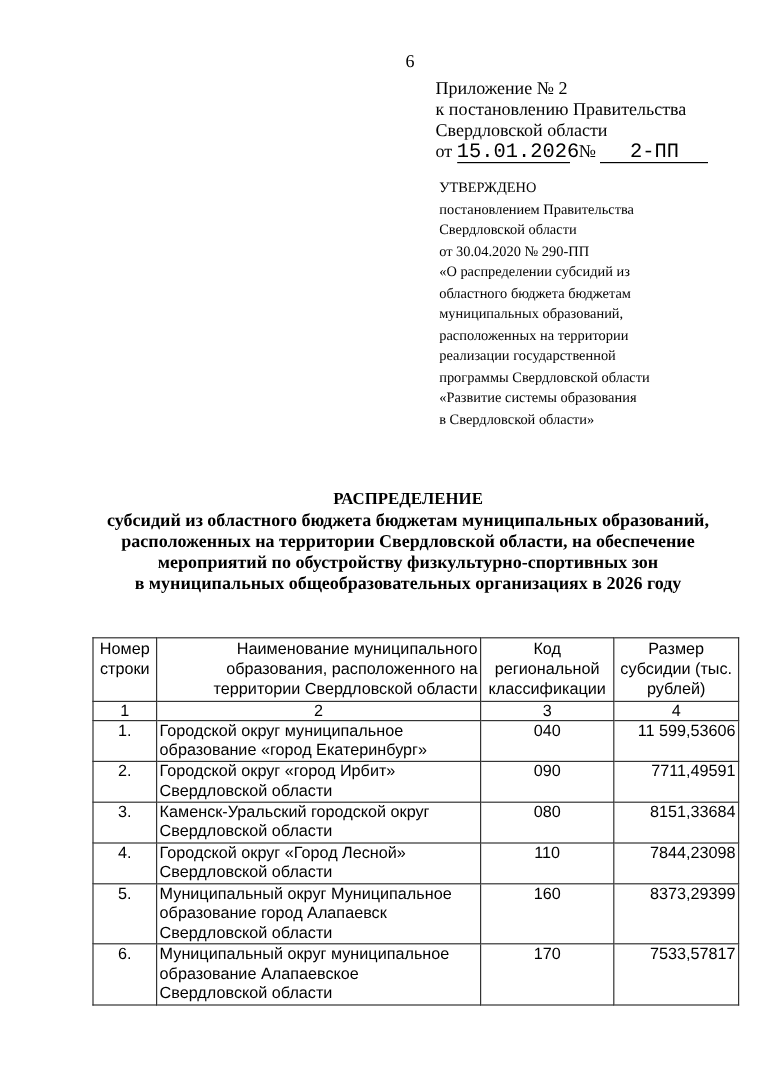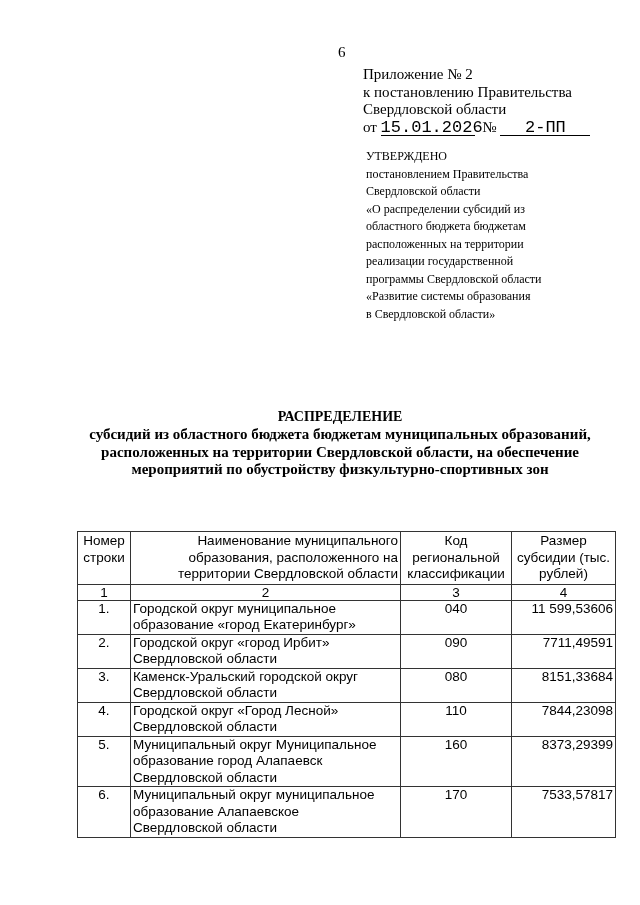--- a/index.html
+++ b/index.html
@@ -42,34 +42,37 @@
     <span class="ul-field" style="width:94px;">15.01.2026</span>
     <span style="margin-left:4px;">№</span>
     <span class="ul-field" style="width:90px;">2-ПП</span>
   </div>
 </div>
 
 <div class="approved">
   <div>УТВЕРЖДЕНО</div>
   <div>постановлением Правительства</div>
   <div>Свердловской области</div>
+  <div>от 30.04.2020 № 290-ПП</div>
   <div>«О распределении субсидий из</div>
   <div>областного бюджета бюджетам</div>
+  <div>муниципальных образований,</div>
   <div>расположенных на территории</div>
   <div>реализации государственной</div>
   <div>программы Свердловской области</div>
   <div>«Развитие системы образования</div>
   <div>в Свердловской области»</div>
 </div>
 
 <div class="title-block">
   <div class="main">РАСПРЕДЕЛЕНИЕ</div>
   <div>субсидий из областного бюджета бюджетам муниципальных образований,</div>
   <div>расположенных на территории Свердловской области, на обеспечение</div>
   <div>мероприятий по обустройству физкультурно-спортивных зон</div>
+  <div>в муниципальных общеобразовательных организациях в 2026 году</div>
 </div>
 
 <table class="dist">
   <thead>
     <tr>
       <th class="c1 name">Номер
 строки</th>
       <th class="c2 name" style="text-align:right;">Наименование муниципального
 образования, расположенного
 на территории Свердловской области</th>

